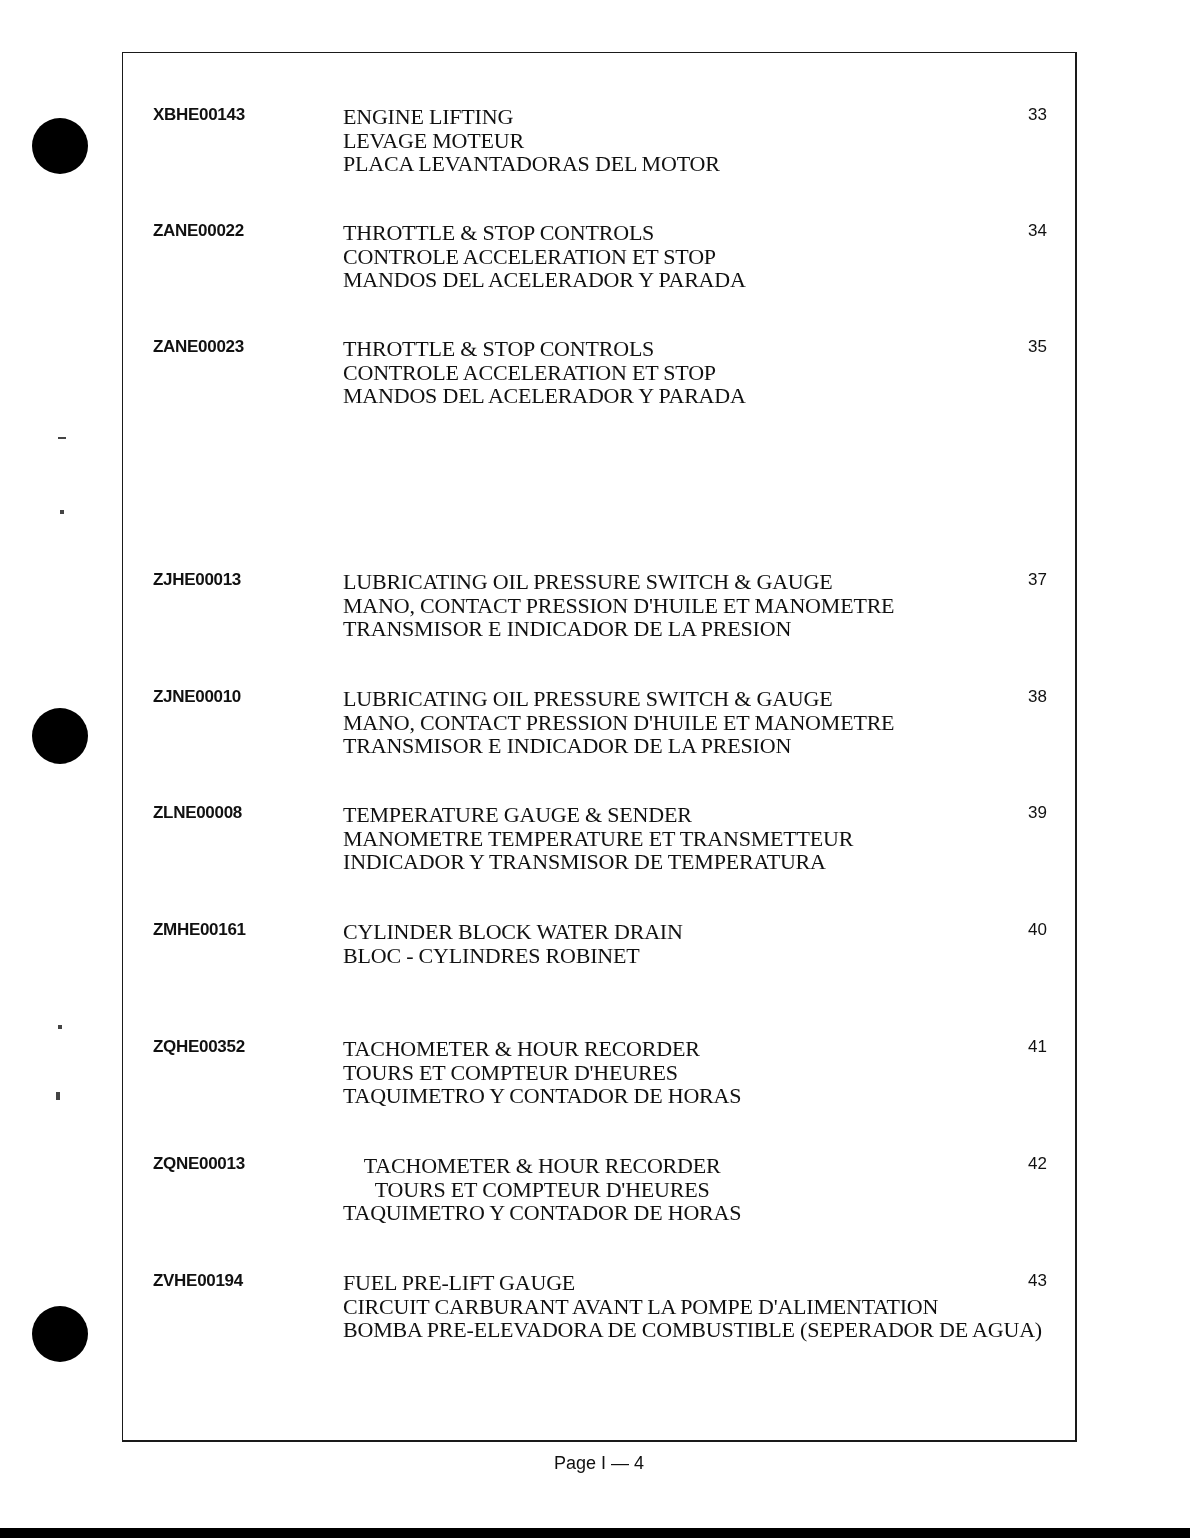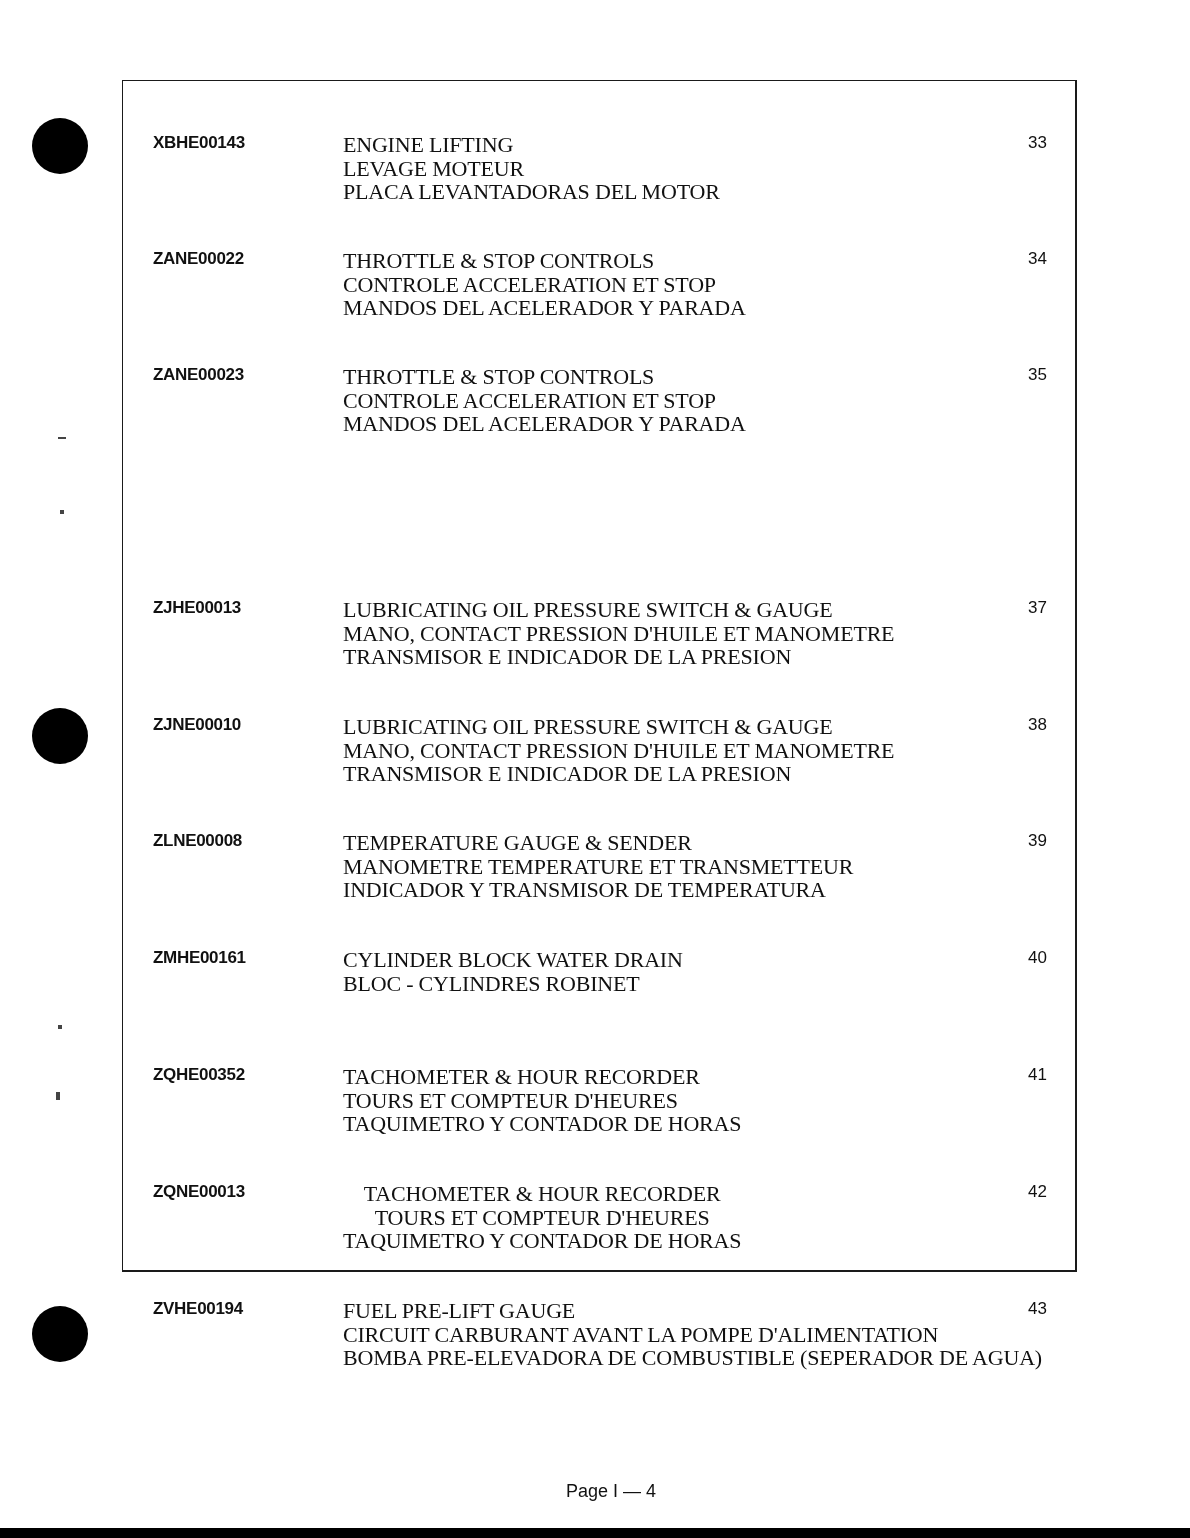--- a/index.html
+++ b/index.html
@@ -6,42 +6,41 @@
     body {
       width: 1190px; height: 1538px; position: relative; overflow: hidden;
       background: #ffffff; color: #111111;
       font-family: "Liberation Sans", sans-serif;
     }
     .hole {
       position: absolute; width: 56px; height: 56px; border-radius: 50%;
       background: #000000;
     }
     .frame {
-      position: absolute; left: 122px; top: 52px; width: 955px; height: 1192px;
+      position: absolute; left: 122px; top: 52px; width: 955px; height: 1390px;
       border: 2px solid #1a1a1a; border-top-width: 1px; border-left-width: 1px;
       box-sizing: border-box;
-      margin-top: 28px;
     }
     .entry {
       position: absolute; left: 0; width: 100%; height: 80px;
     }
     .code {
       position: absolute; left: 30px; top: 0;
       font-weight: bold; font-size: 17px; letter-spacing: -0.3px;
     }
     .desc {
       position: absolute; left: 220px; top: 0;
       font-size: 22px; line-height: 23.5px; letter-spacing: -0.2px; font-family: Liberation Serif, serif;
     }
     .desc div { white-space: nowrap; }
     .pg {
       position: absolute; right: 28px; top: 0; font-size: 17px;
     }
     .footer {
-      position: absolute; left: 12px; width: 100%; top: 1400px;
+      position: absolute; left: 0; width: 100%; top: 1400px;
       text-align: center; font-size: 18px;
     }
     .bottom-bar {
       position: absolute; left: 0; top: 1528px; width: 1190px; height: 10px;
       background: #000000;
     }
     .speck { position: absolute; background: #444; }
   </style>
 </head>
 <body>

